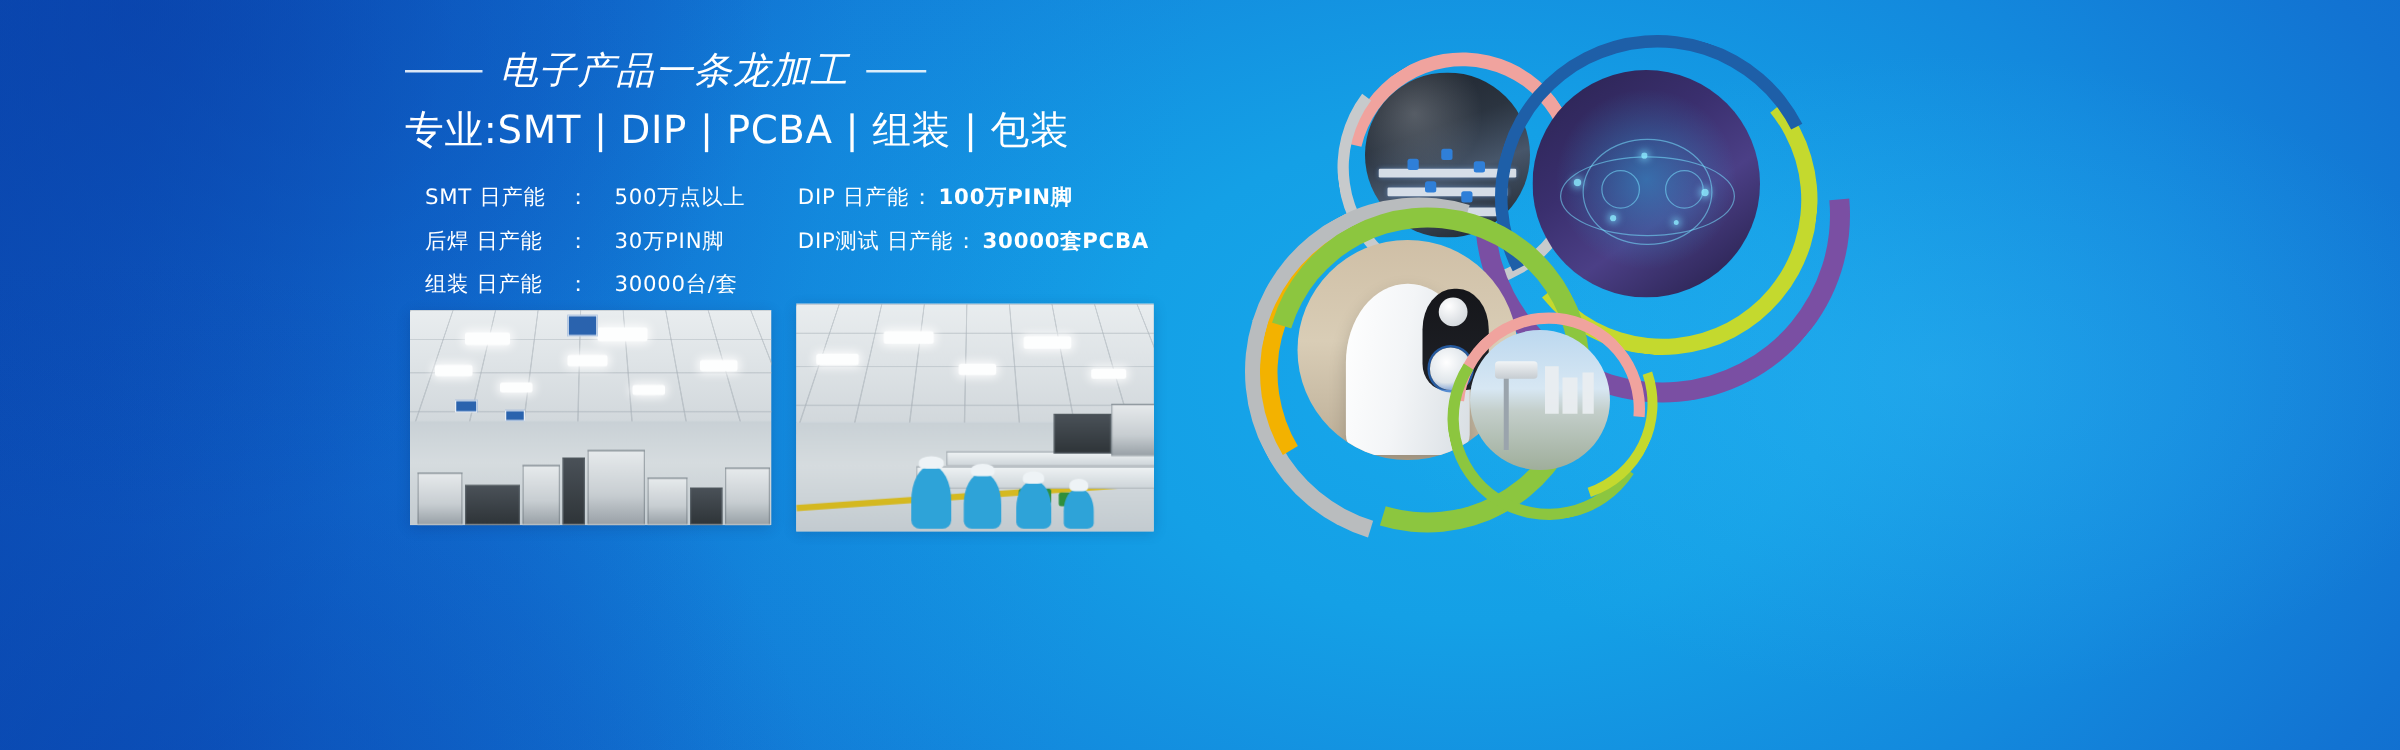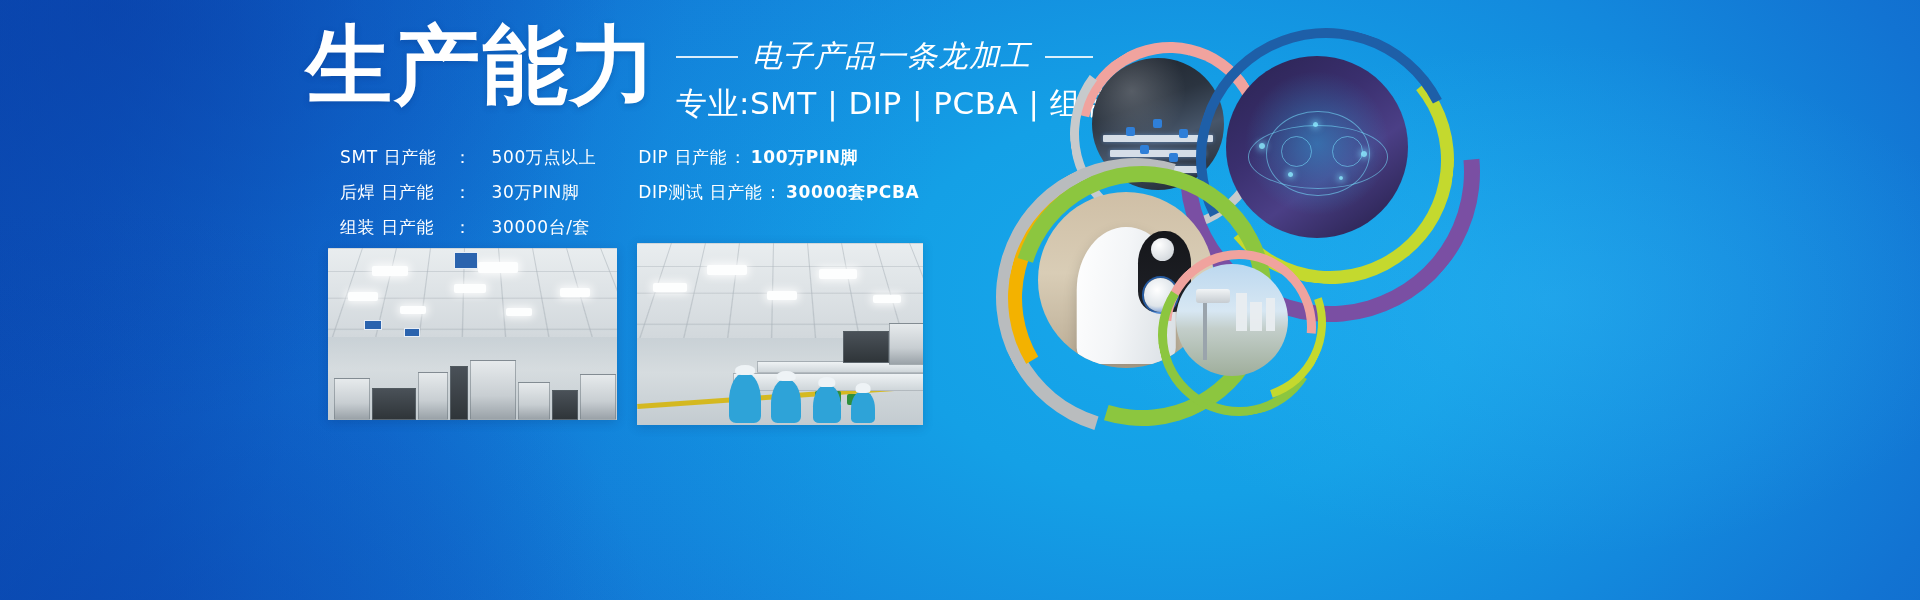--- a/index.html
+++ b/index.html
@@ -286,21 +286,20 @@
 
 <div id="banner">
 
   <div class="bg-base"></div>
   <div class="bg-left-shade"></div>
   <div class="bg-corner-tl"></div>
   <div class="bg-corner-bl"></div>
   <div class="bg-glow-r"></div>
 
   <div class="headline-wrap">
-    <div class="main-title">生产能力</div>
     <div class="tag-block">
       <div class="tag-line1">
         <span class="rule"></span>
         <span>电子产品一条龙加工</span>
         <span class="rule short"></span>
       </div>
       <div class="tag-line2">专业:SMT | DIP | PCBA | 组装 | 包装</div>
     </div>
   </div>
 

